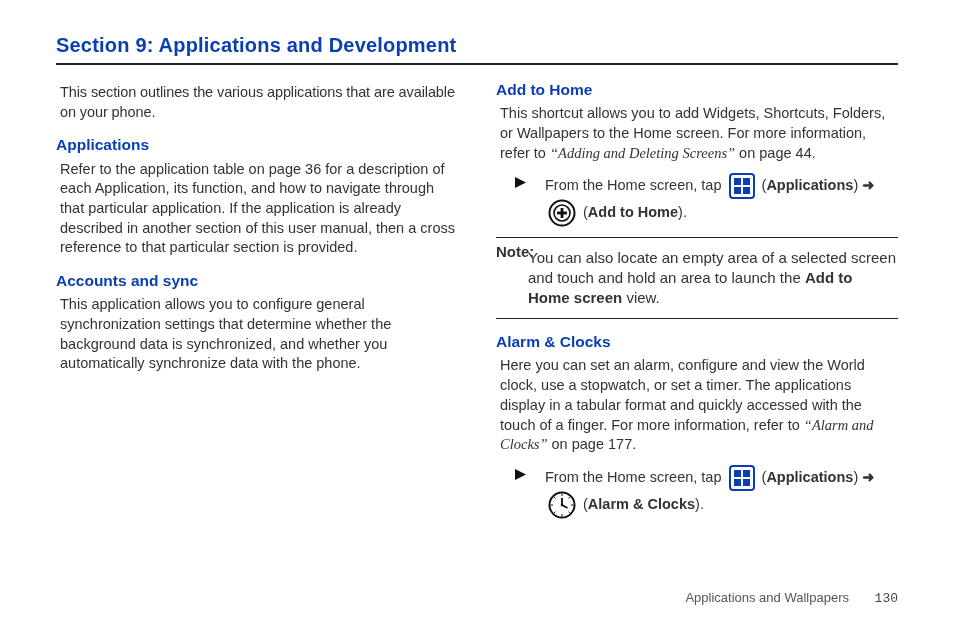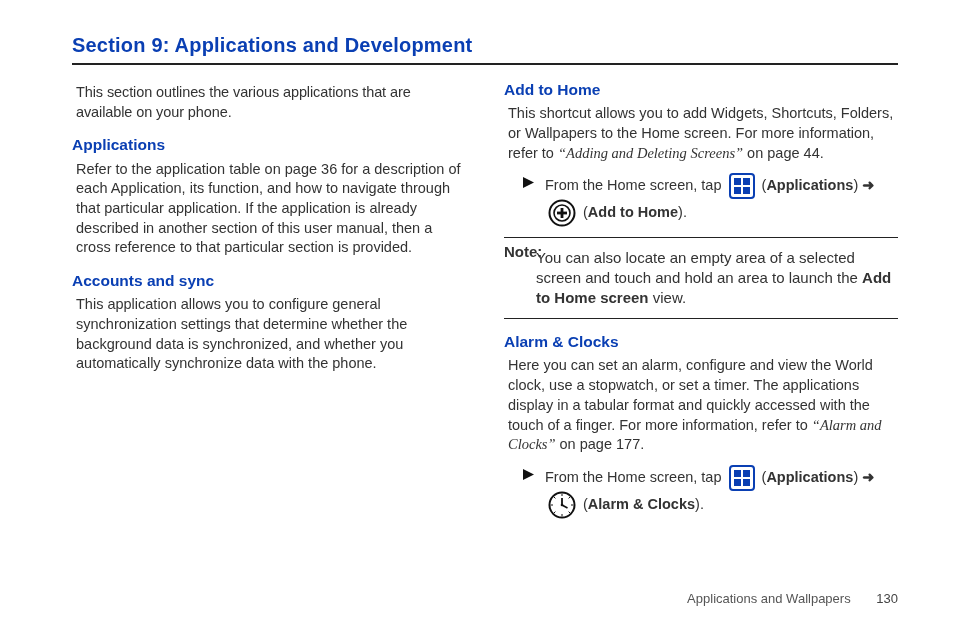--- a/index.html
+++ b/index.html
@@ -6,21 +6,21 @@
     margin: 0;
     padding: 0;
     width: 954px;
     height: 636px;
     background: #ffffff;
     font-family: Arial, Helvetica, sans-serif;
     color: #222;
   }
   .page {
     box-sizing: border-box;
-    padding: 34px 56px 36px 72px;
+    padding: 34px 56px 36px 56px;
     width: 954px;
     height: 636px;
     position: relative;
   }
   .section-title {
     color: #0a3fb3;
     font-weight: 800;
     font-size: 20px;
     letter-spacing: 0.2px;
     margin: 0 0 6px 0;
@@ -59,21 +59,21 @@
   .ital {
     font-style: italic;
     font-family: Liberation Serif, serif;
   }
   .bold {
     font-weight: 700;
   }
   .step {
     display: flex;
     align-items: flex-start;
-    gap: 10px;
+    gap: 18px;
     margin: 4px 0 2px 18px;
   }
   .step-body {
     flex: 1;
     line-height: 1.7;
   }
   .tri-icon {
     display: inline-block;
     margin-top: 2px;
   }
@@ -107,20 +107,21 @@
   .footer {
     position: absolute;
     right: 56px;
     bottom: 30px;
     font-size: 13px;
     color: #555;
   }
   .footer .pnum {
     margin-left: 22px;
     color: #444;
+    font-family: Liberation Mono, monospace;
   }
   .icon-apps svg, .icon-plus svg, .icon-clock svg {
     display: block;
   }
 </style>
 </head>
 <body>
 
 <div class="page">
 

